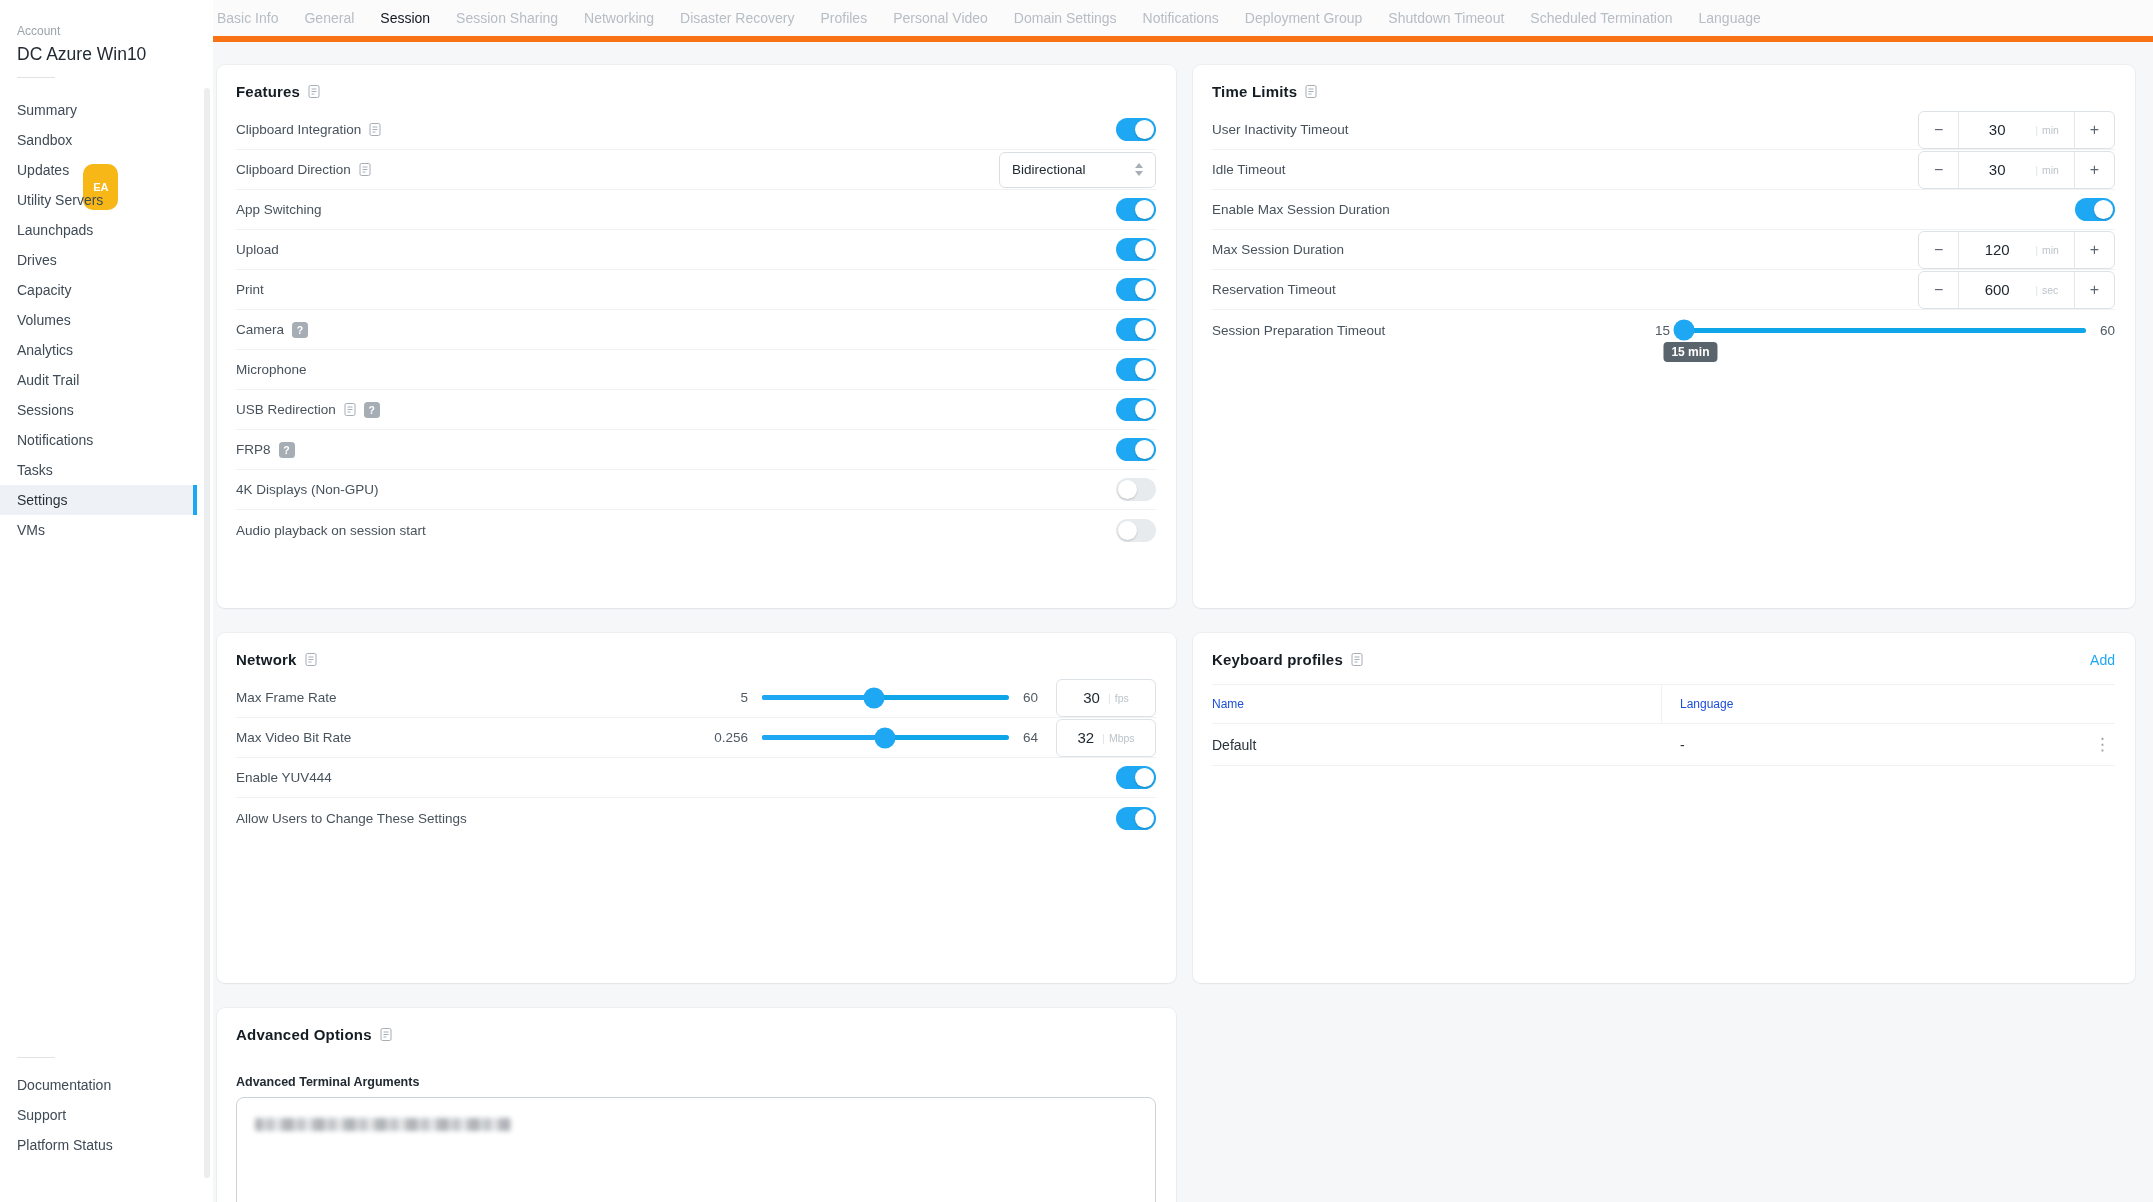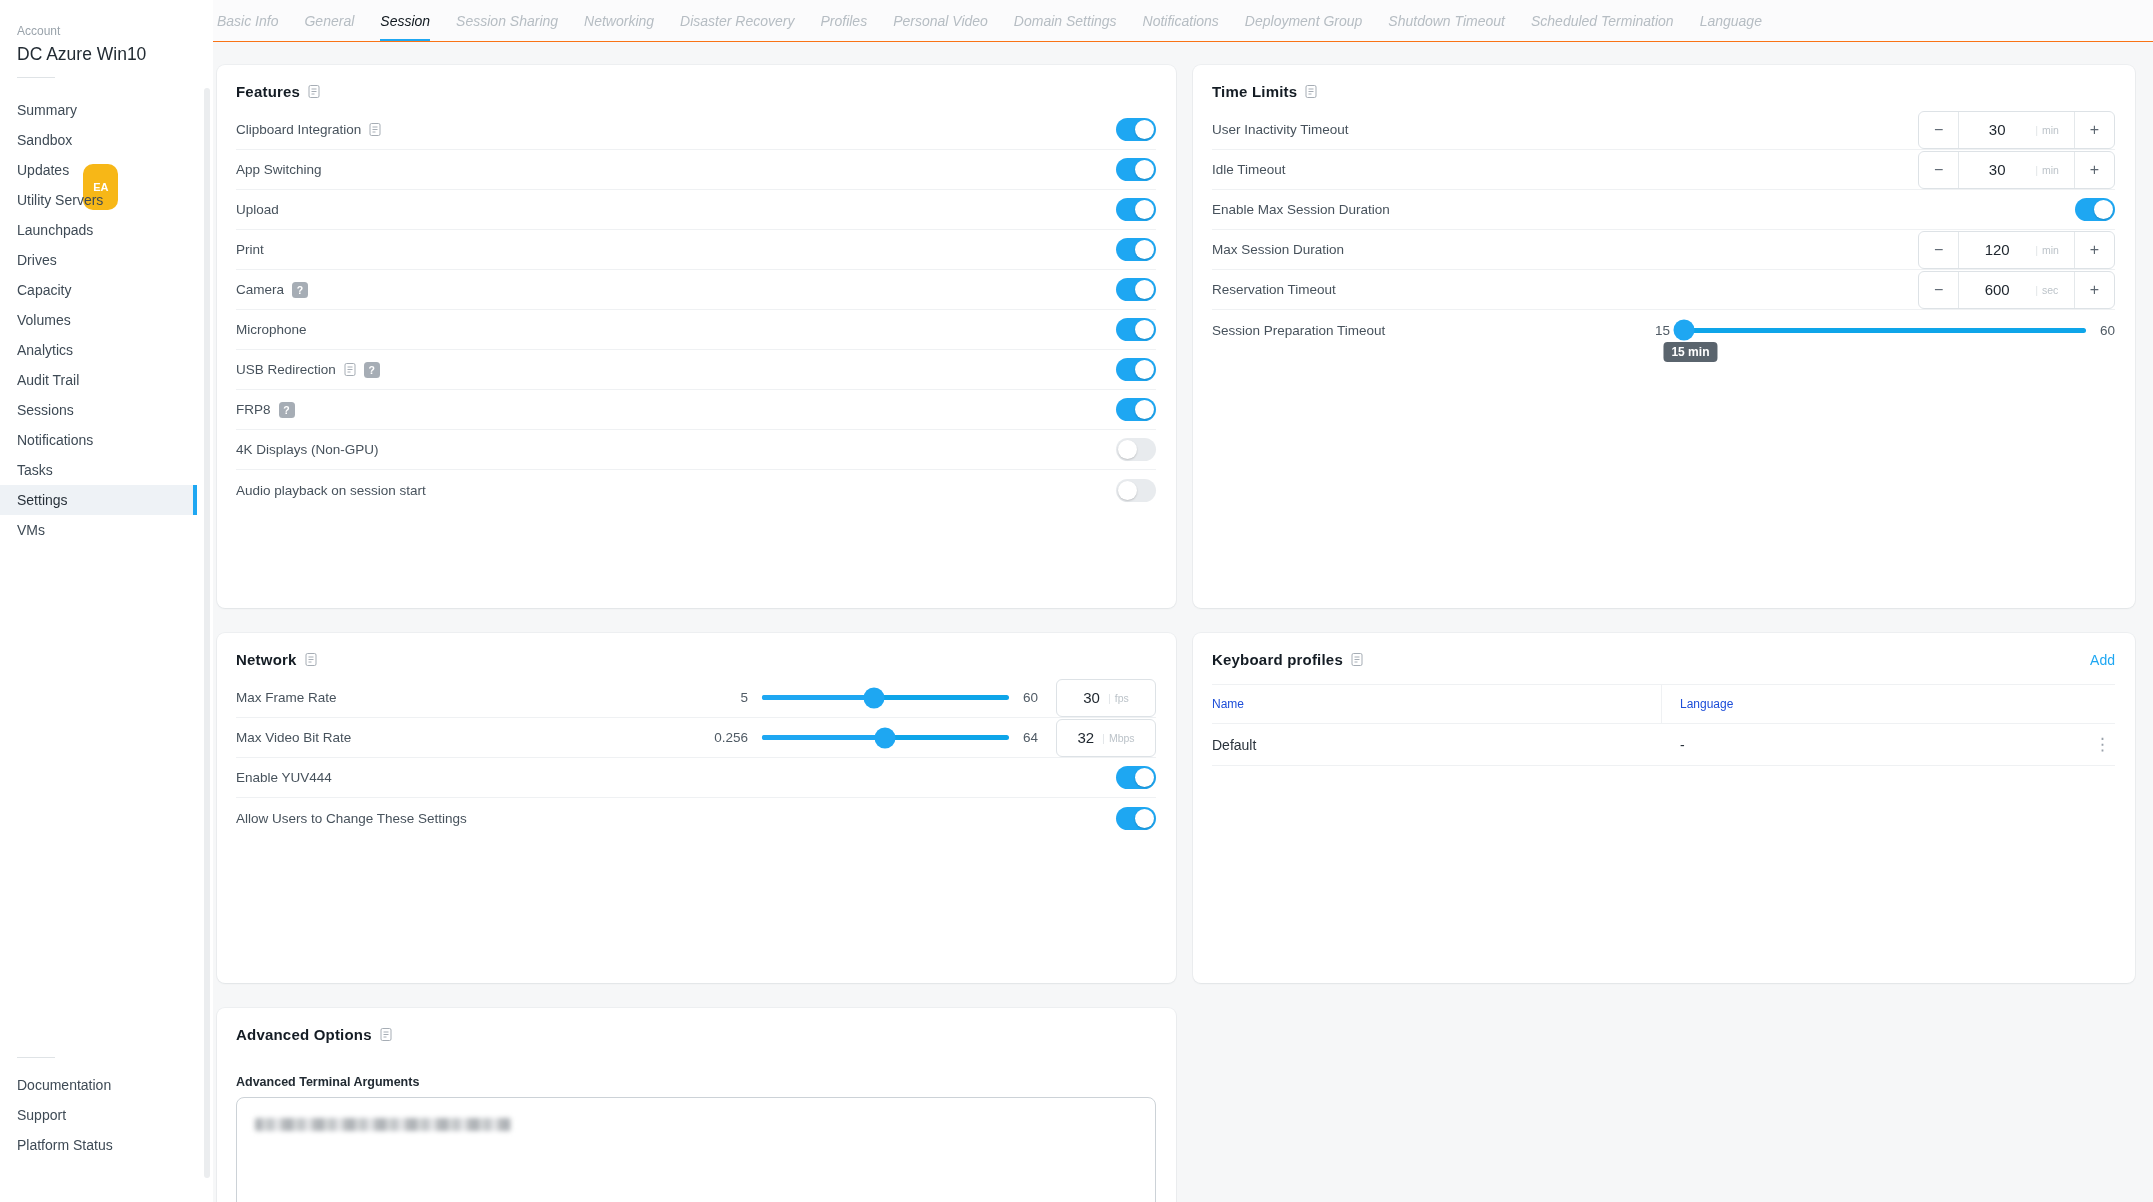--- a/index.html
+++ b/index.html
@@ -17,21 +17,21 @@
   .nav { margin-top:17px; }
   .side-item { height:30px; display:flex; align-items:center; padding-left:17px; font-size:14px; color:#3e4a55; cursor:pointer; position:relative; white-space:nowrap; }
   .side-item.active { background:#eef2f6; color:#29323b; }
   .side-item.active::after { content:""; position:absolute; right:0; top:0; bottom:0; width:4px; background:var(--accent); }
   .badge { display:inline-block; margin-left:14px; background:var(--badge); color:#fff; font-size:11px; font-weight:bold; padding:17px 10px; border-radius:10px; line-height:12px;margin-top:34px; }
   .side-footer { margin-top:auto; padding-bottom:42px; }
   .side-footer .side-divider { margin-bottom:12px; }
   .sidebar-sb { position:absolute; left:204px; top:88px; width:6px; height:1090px; background:#ebedef; border-radius:3px; z-index:2; }
   
   .main { position:absolute; left:213px; top:0; right:0; bottom:0; background:#f6f7f8; }
-  .tabbar { height:42px; background:#fbfbfc; border-bottom:1px solid #f97316; display:flex; align-items:center; gap:26px; padding-left:4px; overflow:hidden;font-style:italic; }
+  .tabbar { height:42px; background:#fbfbfc; border-bottom:6px solid #f97316; display:flex; align-items:center; gap:26px; padding-left:4px; overflow:hidden; }
   .tab { font-size:14px; color:#b6bdc3; cursor:pointer; height:42px; line-height:42px; position:relative; white-space:nowrap; }
   .tab.active { color:#10181f; }
   .tab.active::after { content:""; position:absolute; left:0; right:0; bottom:0; height:3px; background:var(--accent); }
   .content { padding:23px 18px 0 4px; }
   .grid { display:grid; grid-template-columns:959px 942px; grid-template-rows:543px 350px auto; gap:25px 17px; }
   .card { background:#fff; border-radius:8px; box-shadow:0 1px 2px rgba(20,30,40,.05), 0 0 0 1px #edeff1; padding:0 20px 14px 19px; overflow:hidden; }
   .card-head { display:flex; align-items:center; padding:18px 0 10px; }
   .card-title { font-size:15px; font-weight:bold; color:#141c24; letter-spacing:.2px; }
   .card-head .icon { margin-left:8px; }
   .add-link { margin-left:auto; color:var(--accent); font-size:14px; cursor:pointer; }
@@ -205,20 +205,42 @@
                 </span>
               </div>
               <div class="row-right">
                 <span class="tgl on">
                   <span class="knob"></span>
                 </span>
               </div>
             </div>
             <div class="row">
               <div class="row-label">
+                <span>Clipboard Direction</span>
+                <span class="icon doc">
+                  <svg width="12" height="15" viewBox="0 0 12 15">
+                    <g fill="none" stroke="#a6adb5" stroke-width="1">
+                      <rect x="1" y="1.5" width="10" height="12" rx="1.5"></rect>
+                      <path d="M3.5 5h5M3.5 7.5h5M3.5 10h3"></path>
+                    </g>
+                  </svg>
+                </span>
+              </div>
+              <div class="row-right">
+                <div class="select">
+                  <span class="sel-val">Bidirectional</span>
+                  <span class="caret">
+                    <span class="tri up"></span>
+                    <span class="tri down"></span>
+                  </span>
+                </div>
+              </div>
+            </div>
+            <div class="row">
+              <div class="row-label">
                 <span>App Switching</span>
               </div>
               <div class="row-right">
                 <span class="tgl on">
                   <span class="knob"></span>
                 </span>
               </div>
             </div>
             <div class="row">
               <div class="row-label">

